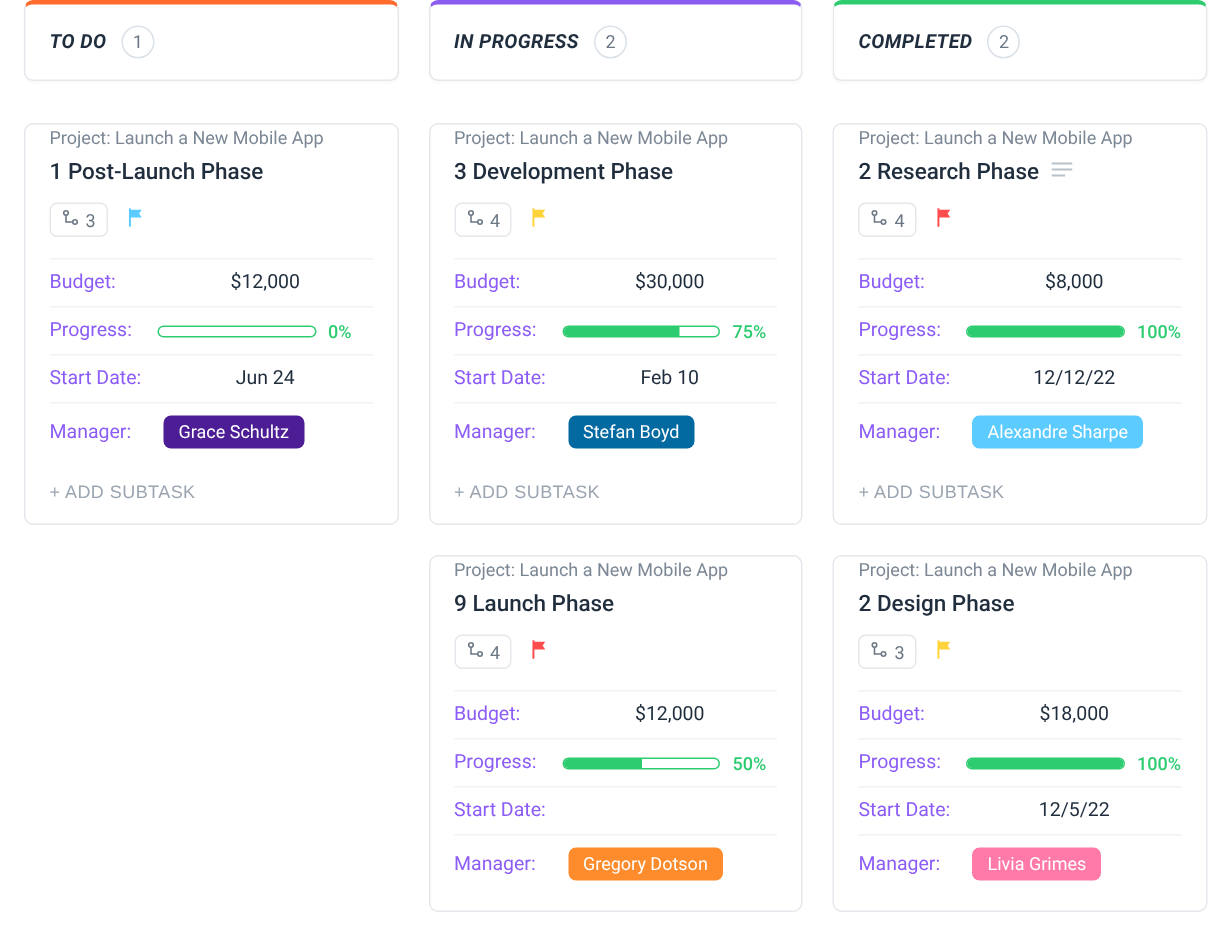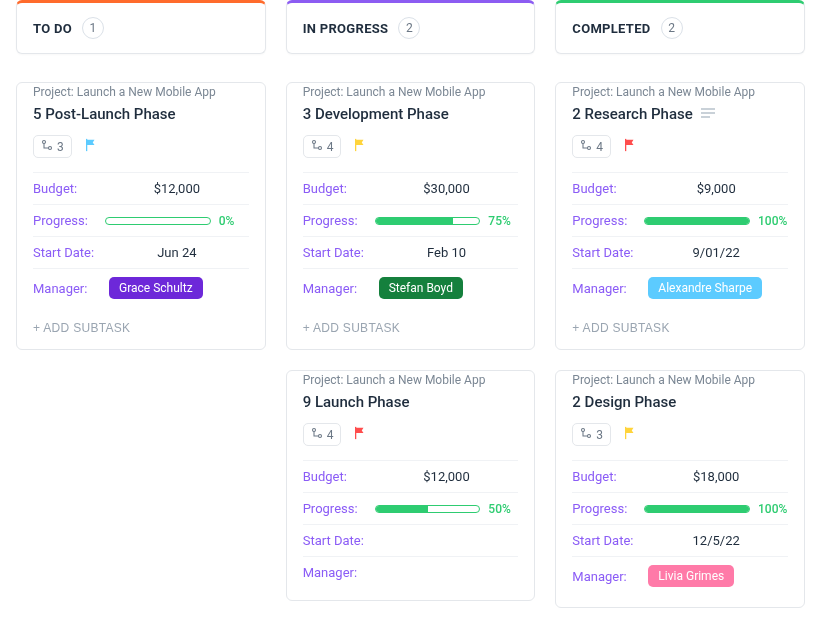--- a/index.html
+++ b/index.html
@@ -35,20 +35,21 @@
       box-shadow: 0 1px 2px rgba(0,0,0,0.03);
     }
     .column-header.todo { border-top-color: #ff6b2c; }
     .column-header.inprogress { border-top-color: #8c5cf2; }
     .column-header.completed { border-top-color: #2ecc71; }
     .column-title {
       font-size: 13px;
       font-weight: 700;
       color: #1f2d3d;
       letter-spacing: 0.3px;
+      font-style: italic;
     }
     .count-badge {
       display: inline-flex;
       align-items: center;
       justify-content: center;
       min-width: 22px;
       height: 22px;
       padding: 0 6px;
       border: 1px solid #dbe1e8;
       border-radius: 11px;
@@ -181,21 +182,21 @@
 
 <div class="board">
     <div class="column">
       <div class="column-header todo">
         <span class="column-title">TO DO</span>
         <span class="count-badge">1</span>
       </div>
       <div class="card">
         <div class="project-name">Project: Launch a New Mobile App</div>
         <div class="task-title-row">
-          <div class="task-title">5 Post-Launch Phase</div>
+          <div class="task-title">1 Post-Launch Phase</div>
         </div>
         <div class="meta-row">
           <span class="subtask-pill">
             <span><svg viewBox="0 0 16 16" fill="none" stroke="#6b7785" stroke-width="1.4">
                 <circle cx="4" cy="4" r="2"></circle>
                 <circle cx="12" cy="12" r="2"></circle>
                 <path d="M4 6 L4 12 L10 12"></path>
               </svg></span>
             <span>3</span>
           </span>
@@ -216,21 +217,21 @@
             </div>
             <span class="progress-pct">0%</span>
           </div>
         </div>
         <div class="field-row">
           <span class="field-label">Start Date:</span>
           <span class="field-value">Jun 24</span>
         </div>
         <div class="field-row">
           <span class="field-label">Manager:</span>
-          <span class="field-value left"><span class="manager-tag" style="background:#6d28d9">Grace Schultz</span></span>
+          <span class="field-value left"><span class="manager-tag" style="background:#4c1d95">Grace Schultz</span></span>
         </div>
         <button class="add-subtask">+ ADD SUBTASK</button>
       </div>
     </div>
     <div class="column">
       <div class="column-header inprogress">
         <span class="column-title">IN PROGRESS</span>
         <span class="count-badge">2</span>
       </div>
       <div class="card">
@@ -264,21 +265,21 @@
             </div>
             <span class="progress-pct">75%</span>
           </div>
         </div>
         <div class="field-row">
           <span class="field-label">Start Date:</span>
           <span class="field-value">Feb 10</span>
         </div>
         <div class="field-row">
           <span class="field-label">Manager:</span>
-          <span class="field-value left"><span class="manager-tag" style="background:#15803d">Stefan Boyd</span></span>
+          <span class="field-value left"><span class="manager-tag" style="background:#0369a1">Stefan Boyd</span></span>
         </div>
         <button class="add-subtask">+ ADD SUBTASK</button>
       </div>
       <div class="card">
         <div class="project-name">Project: Launch a New Mobile App</div>
         <div class="task-title-row">
           <div class="task-title">9 Launch Phase</div>
         </div>
         <div class="meta-row">
           <span class="subtask-pill">
@@ -305,20 +306,21 @@
               <div class="progress-fill" style="width:50%"></div>
             </div>
             <span class="progress-pct">50%</span>
           </div>
         </div>
         <div class="field-row">
           <span class="field-label">Start Date:</span>
         </div>
         <div class="field-row">
           <span class="field-label">Manager:</span>
+          <span class="field-value left"><span class="manager-tag" style="background:#ff8c2c">Gregory Dotson</span></span>
         </div>
       </div>
     </div>
     <div class="column">
       <div class="column-header completed">
         <span class="column-title">COMPLETED</span>
         <span class="count-badge">2</span>
       </div>
       <div class="card">
         <div class="project-name">Project: Launch a New Mobile App</div>
@@ -337,34 +339,34 @@
               </svg></span>
             <span>4</span>
           </span>
           <span><svg class="flag" viewBox="0 0 16 16">
               <path d="M3 1 L3 15" stroke="#ff4d4d" stroke-width="1.5"></path>
               <path d="M3 2 L12 2 L10 5 L12 8 L3 8 Z" fill="#ff4d4d"></path>
             </svg></span>
         </div>
         <div class="field-row">
           <span class="field-label">Budget:</span>
-          <span class="field-value">$9,000</span>
+          <span class="field-value">$8,000</span>
         </div>
         <div class="field-row">
           <span class="field-label">Progress:</span>
           <div class="progress-wrap">
             <div class="progress-bar">
               <div class="progress-fill" style="width:100%"></div>
             </div>
             <span class="progress-pct">100%</span>
           </div>
         </div>
         <div class="field-row">
           <span class="field-label">Start Date:</span>
-          <span class="field-value">9/01/22</span>
+          <span class="field-value">12/12/22</span>
         </div>
         <div class="field-row">
           <span class="field-label">Manager:</span>
           <span class="field-value left"><span class="manager-tag" style="background:#5ccbff">Alexandre Sharpe</span></span>
         </div>
         <button class="add-subtask">+ ADD SUBTASK</button>
       </div>
       <div class="card">
         <div class="project-name">Project: Launch a New Mobile App</div>
         <div class="task-title-row">

